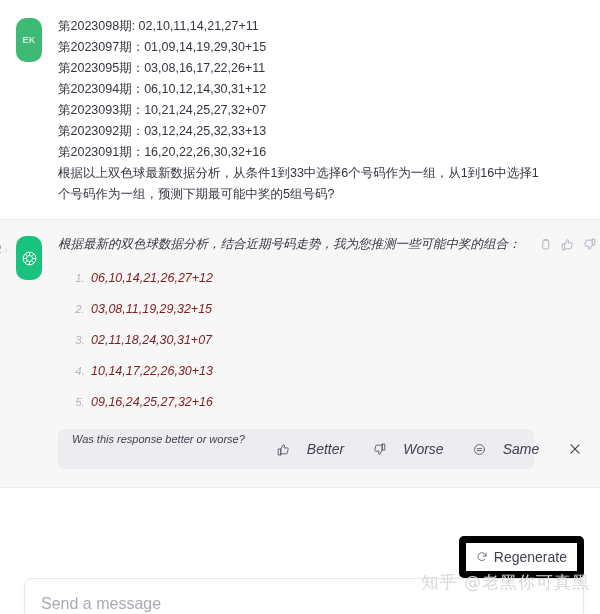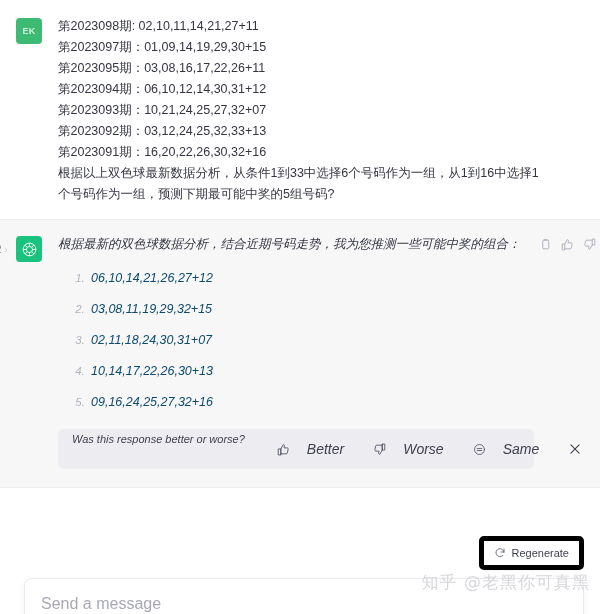--- a/index.html
+++ b/index.html
@@ -56,22 +56,22 @@
   .avatar-col {
     width: 58px;
     flex: 0 0 58px;
     display: flex;
     justify-content: center;
     padding-top: 2px;
   }
 
   .avatar {
     width: 26px;
-    height: 26px;
-    border-radius: 4px;
+    height: 44px;
+    border-radius: 10px;
     display: flex;
     align-items: center;
     justify-content: center;
     flex: 0 0 26px;
   }
   .avatar.user-av {
     background: #3dba73;
     color: #cfeedd;
     font-size: 9px;
     font-weight: 600;
@@ -98,21 +98,21 @@
   .para { margin-top: 0px; }
 
   .num-list {
     margin: 13px 0 13px 0;
     padding-left: 30px;
     list-style: decimal;
   }
   .num-list li {
     margin: 0 0 10px 0;
     padding-left: 3px;
-    color: #0c4a6e;
+    color: #7f1d1d;
     font-size: 12.5px;
   }
   .num-list li::marker { color: #b4b4c0; font-size: 11.5px; }
 
   .closing { margin-top: 14px; }
 
   
   .msg-actions {
     position: absolute;
     right: 4px;
@@ -170,24 +170,24 @@
   .regen-zone {
     position: absolute;
     right: 16px;
     top: 536px;
   }
   .regen-btn {
     display: inline-flex;
     align-items: center;
     gap: 6px;
     background: #ffffff;
-    border: 5px solid #000000;
+    border: 7px solid #000000;
     border-radius: 5px;
     padding: 6px 10px;
-    font-size: 11px;
+    font-size: 14px;
     color: #40414f;
     cursor: pointer;
     box-shadow: 0 1px 2px rgba(0,0,0,0.04);
   }
   .regen-btn svg { width: 12px; height: 12px; display: block; color: #6e6e80; }
 
   
   .composer {
     position: absolute;
     left: 24px;

